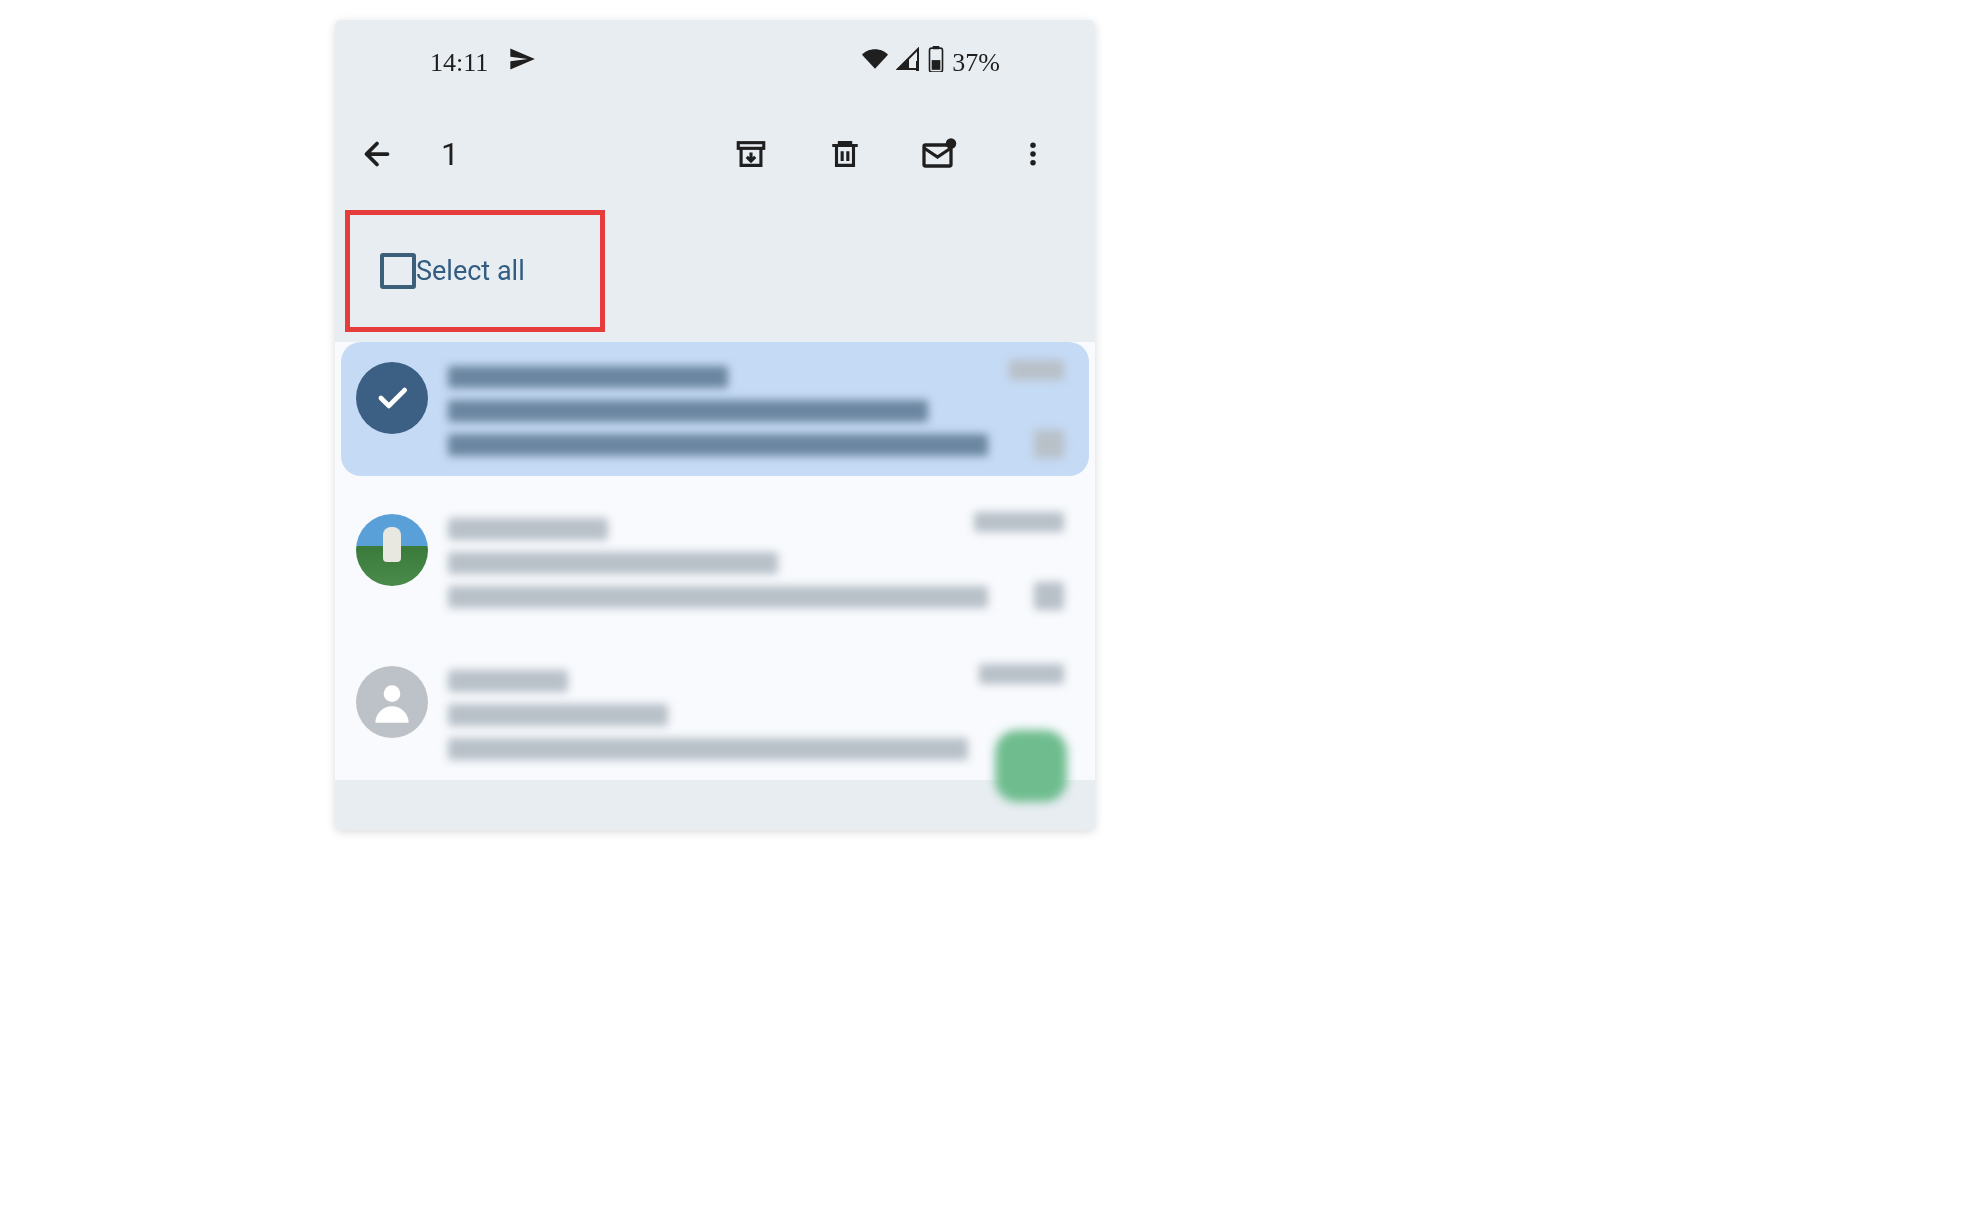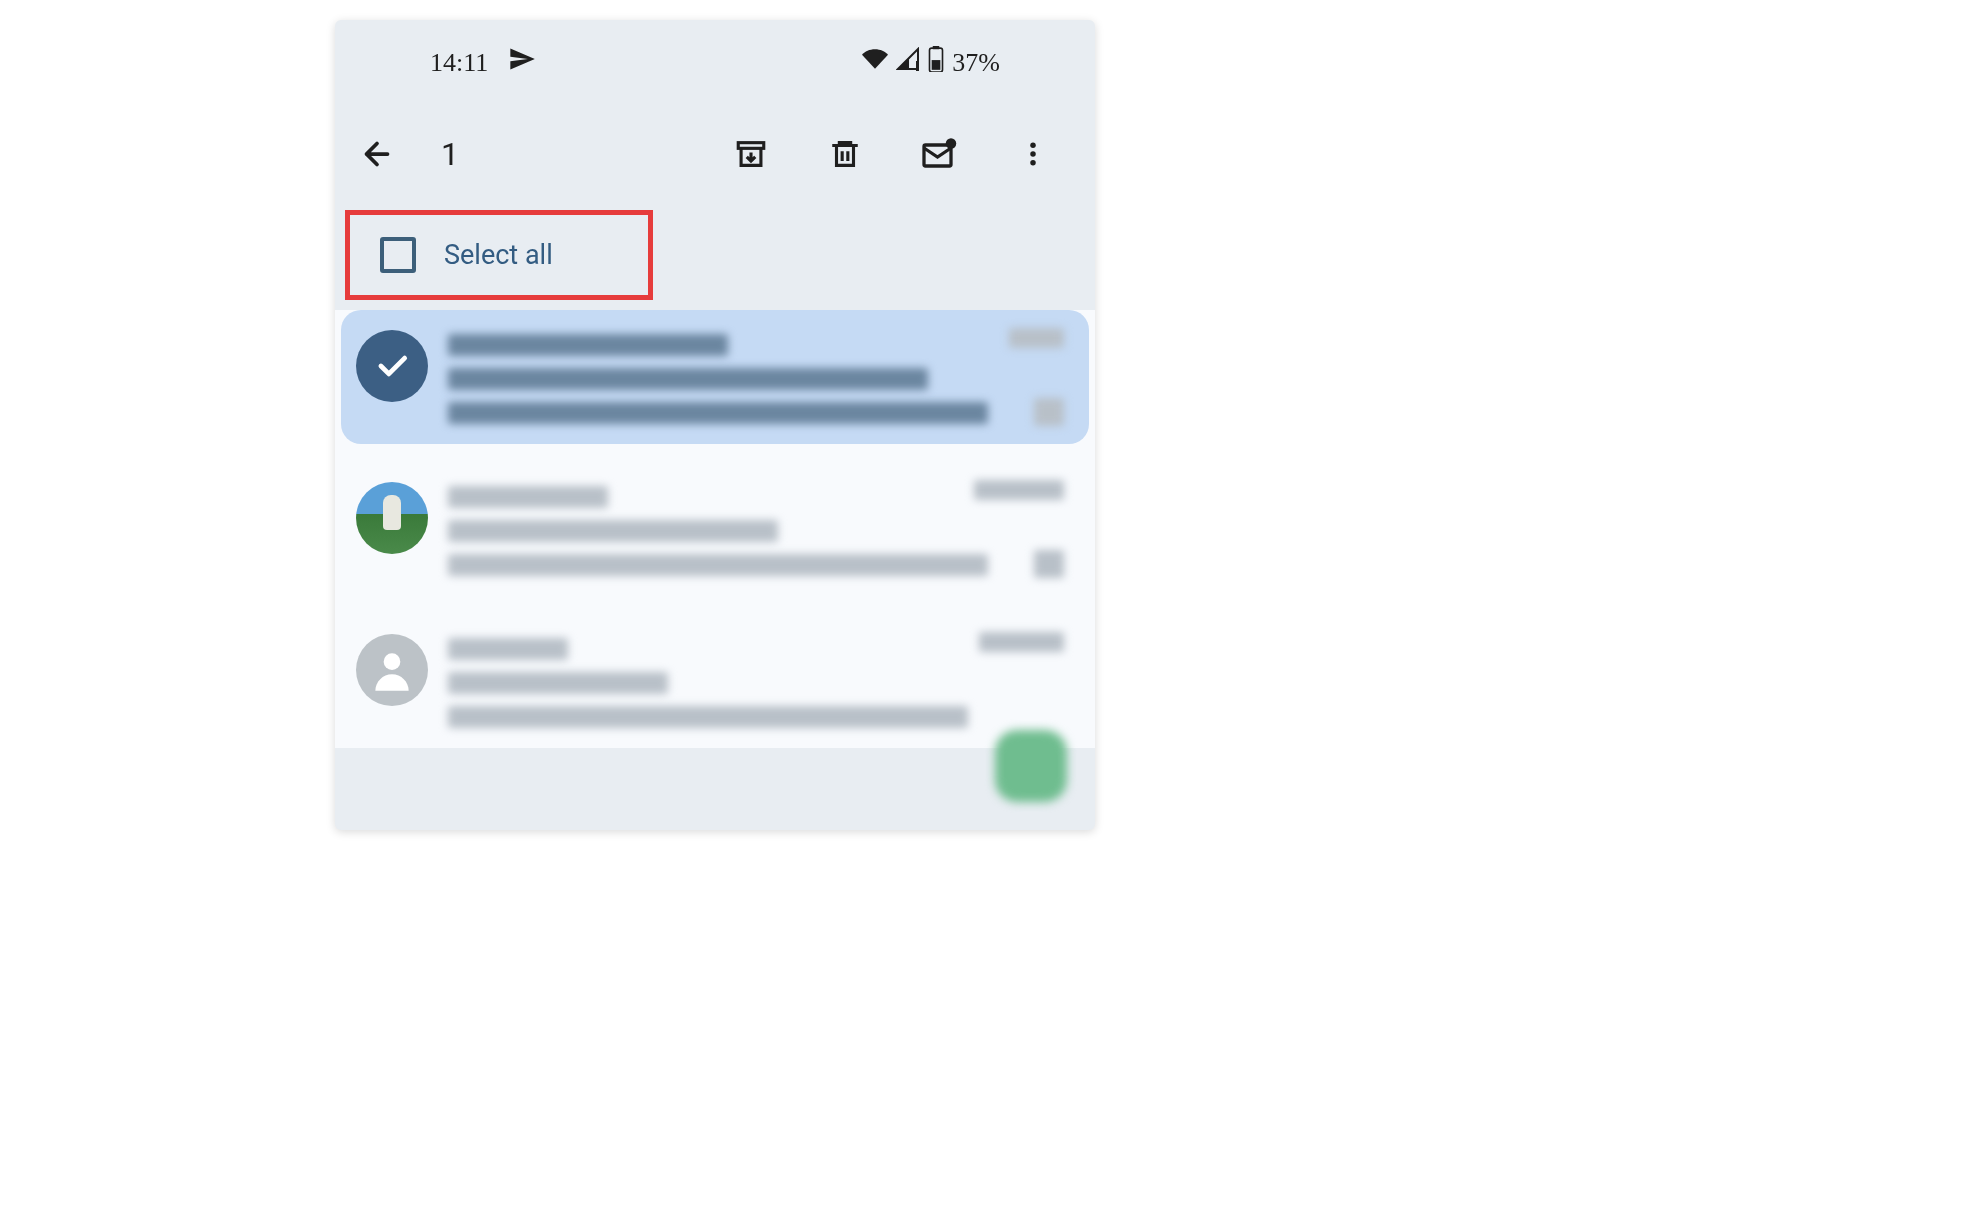--- a/index.html
+++ b/index.html
@@ -39,24 +39,23 @@
       padding: 30px 20px 30px 18px;
       gap: 10px;
     }
     .back-btn { width: 48px; height: 48px; display: flex; align-items: center; justify-content: center; cursor: pointer; }
     .count { font-size: 32px; font-weight: 400; color: #1f1f1f; margin-left: 30px; flex: 1; }
     .action-icon { width: 48px; height: 48px; display: flex; align-items: center; justify-content: center; cursor: pointer; margin: 0 18px; }
     .select-all-row {
       display: flex;
       align-items: center;
       margin: 2px 10px 5px 10px;
-      padding: 22px 30px;
+      padding: 38px 30px;
       border: 5px solid #e63c3c;
-      width: 308px;
-      gap: 28px;
+      width: 260px;
     }
     .checkbox-empty {
       width: 36px;
       height: 36px;
       border: 4px solid #3c5f7a;
       border-radius: 3px;
     }
     .select-all-label { font-size: 27px; color: #335c82; font-weight: 400; }
     .email-list { background: #f8fafd; margin-top: 10px; }
     .email-item {

